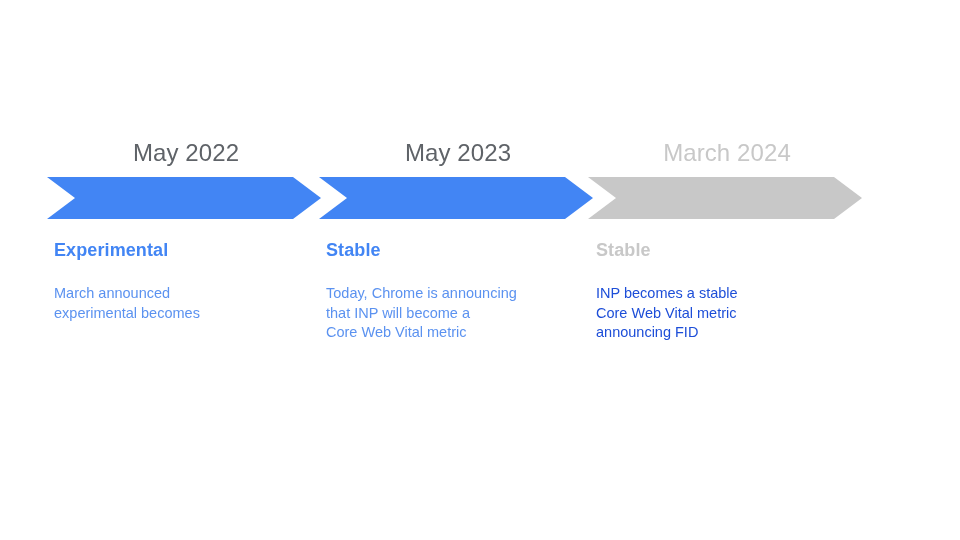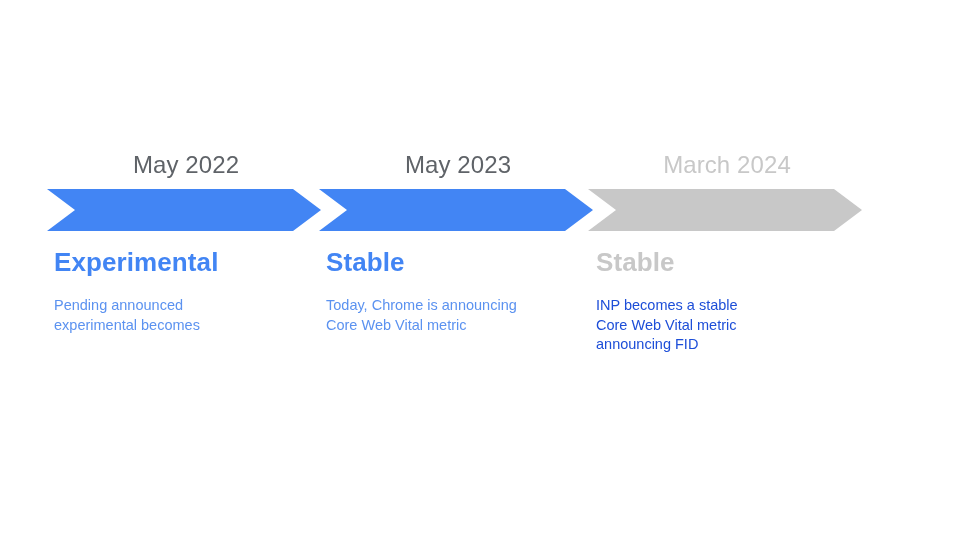--- a/index.html
+++ b/index.html
@@ -17,21 +17,21 @@
   }
   .timeline {
     position: absolute;
     left: 0;
     top: 0;
     width: 960px;
     height: 540px;
   }
   .stage {
     position: absolute;
-    top: 148px;
+    top: 136px;
   }
   .stage-1 { left: 47px;  width: 278px; }
   .stage-2 { left: 319px; width: 278px; }
   .stage-3 { left: 588px; width: 278px; }
 
   .date-label {
     height: 34px;
     line-height: 34px;
     font-size: 24px;
     font-weight: 400;
@@ -56,21 +56,21 @@
     height: 42px;
     width: 274px;
     -webkit-clip-path: polygon(0 0, 246px 0, 274px 21px, 246px 42px, 0 42px, 28px 21px);
     clip-path: polygon(0 0, 246px 0, 274px 21px, 246px 42px, 0 42px, 28px 21px);
   }
   .arrow-blue { background: #4285f4; }
   .arrow-gray { background: #c8c8c8; }
 
   .heading {
     margin-top: 18px;
-    font-size: 26px;
+    font-size: 18px;
     font-weight: bold;
     letter-spacing: 0.1px;
     line-height: 26px;
     white-space: nowrap;
   }
   .heading-blue { color: #4285f4; }
   .heading-gray { color: #c8c8c8; }
 
   .body-text {
     margin-top: 21px;
@@ -91,33 +91,34 @@
 
 <div class="timeline">
 
   <div class="stage stage-1">
     <div class="date-label">May 2022</div>
     <div class="arrow-wrap">
       <div class="arrow arrow-blue"></div>
     </div>
     <div class="heading heading-blue">Experimental</div>
     <div class="body-text body-blue">
-      <span class="line">Pending announced</span>
+      <span class="line">March announced</span>
       <span class="line">experimental becomes</span>
     </div>
   </div>
 
   <div class="stage stage-2">
     <div class="date-label">May 2023</div>
     <div class="arrow-wrap">
       <div class="arrow arrow-blue"></div>
     </div>
     <div class="heading heading-blue">Stable</div>
     <div class="body-text body-blue">
       <span class="line">Today, Chrome is announcing</span>
+      <span class="line">that INP will become a</span>
       <span class="line">Core Web Vital metric</span>
     </div>
   </div>
 
   <div class="stage stage-3">
     <div class="date-label">March 2024</div>
     <div class="arrow-wrap">
       <div class="arrow arrow-gray"></div>
     </div>
     <div class="heading heading-gray">Stable</div>

